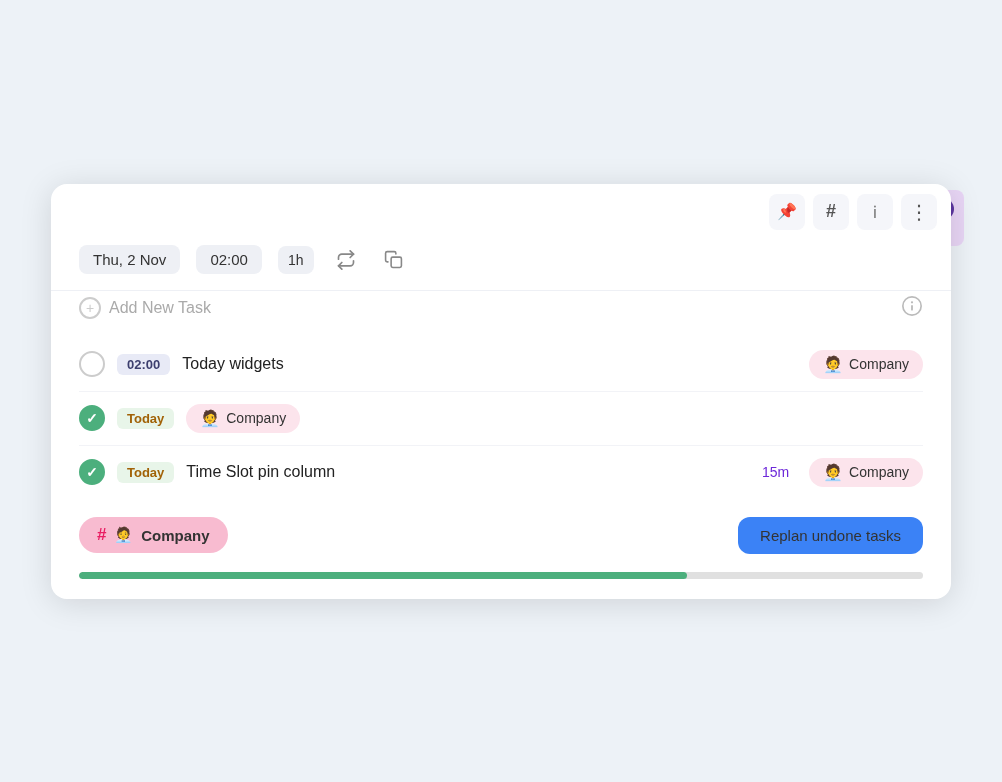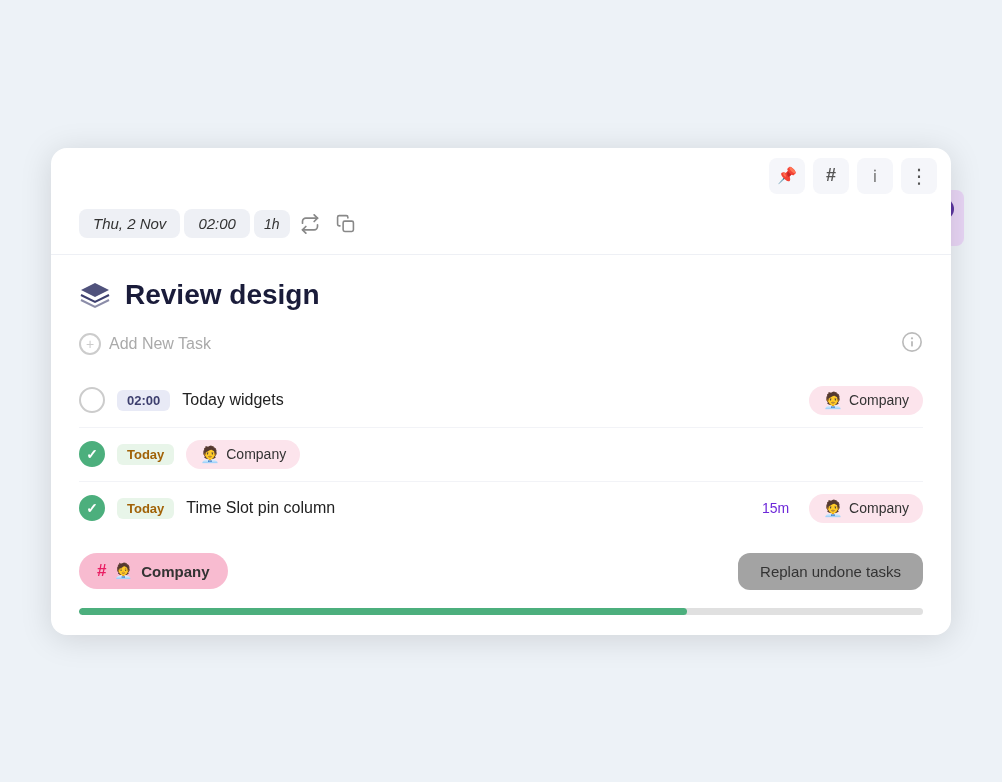--- a/index.html
+++ b/index.html
@@ -50,24 +50,23 @@
       justify-content: center;
       cursor: pointer;
       font-size: 16px;
       color: #555;
     }
 
     
     .date-row {
       display: flex;
       align-items: center;
-      gap: 4px;
+      gap: 16px;
       padding: 10px 28px 14px 28px;
       border-bottom: 1.5px solid #eef0f5;
-      font-style: italic;
     }
 
     .date-badge {
       background: #eef0f5;
       border-radius: 8px;
       padding: 6px 14px;
       font-size: 15px;
       font-weight: 500;
       color: #333;
     }
@@ -270,21 +269,21 @@
       color: #333;
     }
 
     .footer-tag .hash {
       color: #e91e63;
       font-size: 17px;
       font-weight: 700;
     }
 
     .replan-btn {
-      background: #a3a3a3;
+      background: #3b82f6;
       border: none;
       border-radius: 12px;
       padding: 10px 22px;
       font-size: 15px;
       font-weight: 500;
       color: #333;
       cursor: pointer;
     }
 
     
@@ -376,30 +375,20 @@
       </svg>
     </button>
     <button class="icon-btn">
       <svg width="19" height="19" viewBox="0 0 24 24" fill="none" stroke="#888" stroke-width="2" stroke-linecap="round" stroke-linejoin="round">
         <rect x="9" y="9" width="13" height="13" rx="2" ry="2"></rect>
         <path d="M5 15H4a2 2 0 0 1-2-2V4a2 2 0 0 1 2-2h9a2 2 0 0 1 2 2v1"></path>
       </svg>
     </button>
   </div>
 
-  <div class="title-section">
-    <span class="layers-svg">
-      <svg viewBox="0 0 32 32" width="32" height="32" fill="none">
-        <polygon points="16,4 30,11 16,18 2,11" fill="#3d3f6e" opacity="0.9"></polygon>
-        <polyline points="2,16 16,23 30,16" stroke="#3d3f6e" stroke-width="2" fill="none"></polyline>
-        <polyline points="2,21 16,28 30,21" stroke="#3d3f6e" stroke-width="2" fill="none" opacity="0.6"></polyline>
-      </svg>
-    </span>
-    <span class="event-title">Review design</span>
-  </div>
 
   <div class="add-task-row">
     <button class="add-task-btn">
       <span class="plus-circle">+</span>
       <span>Add New Task</span>
     </button>
     <button class="info-btn">
       <svg width="22" height="22" viewBox="0 0 24 24" fill="none" stroke="#bbb" stroke-width="1.8">
         <circle cx="12" cy="12" r="10"></circle>
         <line x1="12" y1="8" x2="12" y2="8" stroke-width="2.5" stroke-linecap="round"></line>

